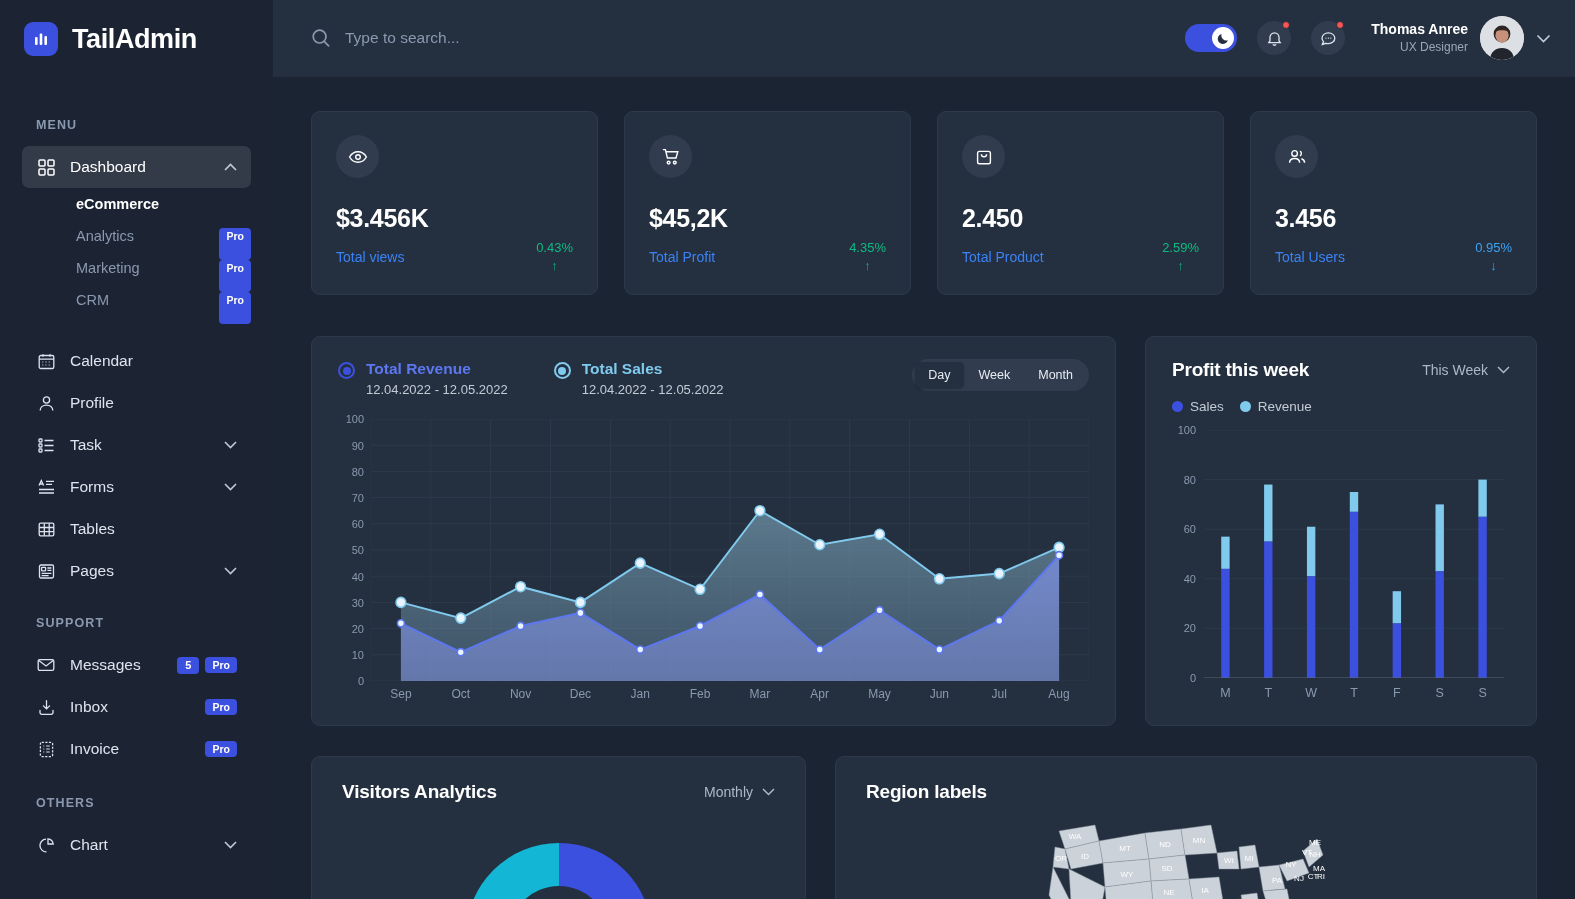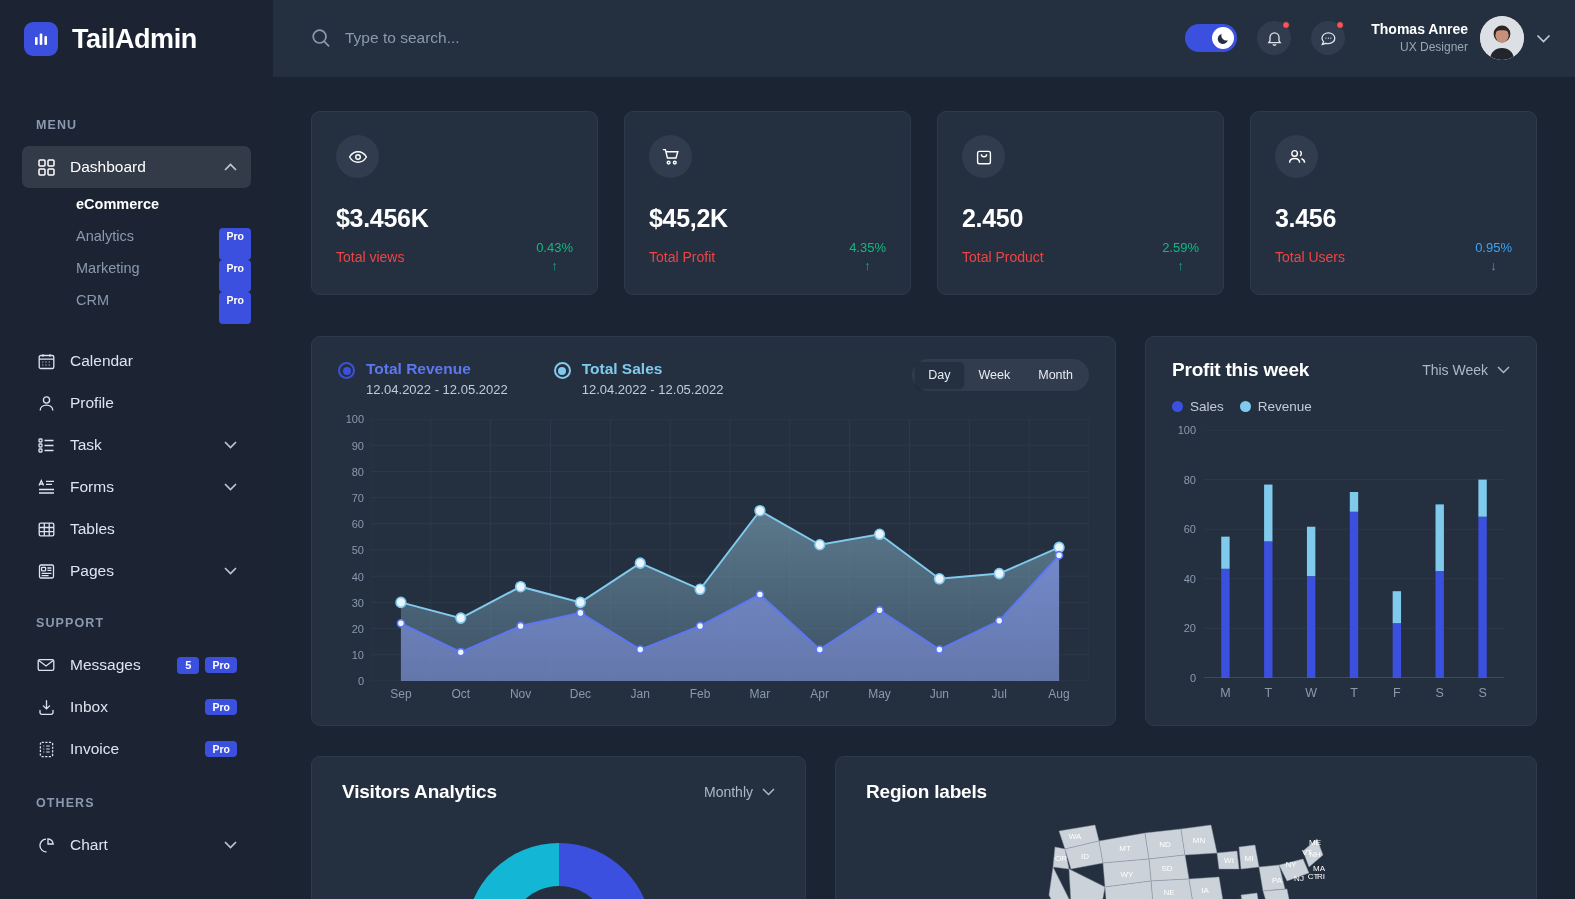--- a/index.html
+++ b/index.html
@@ -106,21 +106,21 @@
   .card {
     background: #24303f; border: 1px solid #2e3a4b; border-radius: 9px;
   }
   .stat { padding: 23px 24px 21px 24px; }
   .stat-ico {
     width: 43px; height: 43px; border-radius: 50%; background: #313d4e;
     display: flex; align-items: center; justify-content: center; margin-bottom: 26px;
   }
   .stat-val { color: #fff; font-size: 25px; font-weight: 700; letter-spacing: -0.3px; }
   .stat-row { display: flex; align-items: center; justify-content: space-between; margin-top: 7px; }
-  .stat-lbl { color: #ef4444; font-size: 14px; }
+  .stat-lbl { color: #3b82f6; font-size: 14px; }
   .stat-delta { font-size: 13px; font-weight: 500; display: flex; align-items: center; gap: 3px; flex-direction: column; }
   .up { color: #10b981; }
   .down { color: #3ba2f4; }
 
   
   .row2 { display: flex; gap: 29px; margin-top: 41px; }
   .panel-revenue { flex: 1 1 0; min-width: 0; padding: 22px 26px 18px 26px; }
   .panel-profit { width: 392px; flex: 0 0 392px; padding: 22px 26px 18px 26px; }
 
   .rev-head { display: flex; align-items: flex-start; }

